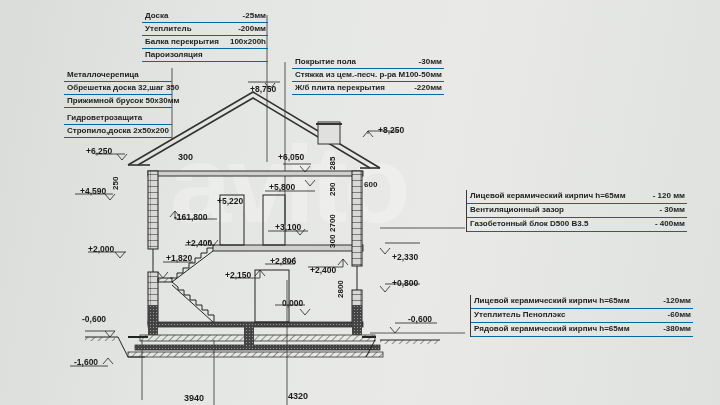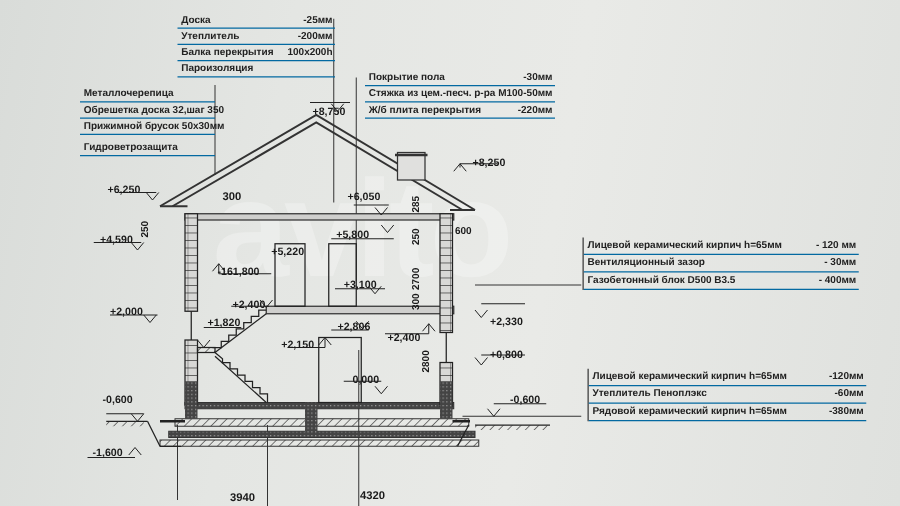--- a/index.html
+++ b/index.html
@@ -163,20 +163,23 @@
       </div>
     <div class="row">
         <span class="lbl">Обрешетка доска 32,шаг 350</span>
       </div>
     <div class="row">
         <span class="lbl">Прижимной брусок 50х30мм</span>
       </div>
     <div class="row" style="margin-top:4px">
         <span class="lbl">Гидроветрозащита</span>
       </div>
+    <div class="row">
+        <span class="lbl">Стропило,доска 2х50х200</span>
+      </div>
   </div>
 
   <div class="table" style="left:292px; top:56px; width:152px;">
     <div class="row">
         <span class="lbl">Покрытие пола</span>
         <span class="val">-30мм</span>
       </div>
     <div class="row">
         <span class="lbl">Стяжка из цем.-песч. р-ра М100</span>
         <span class="val">-50мм</span>

